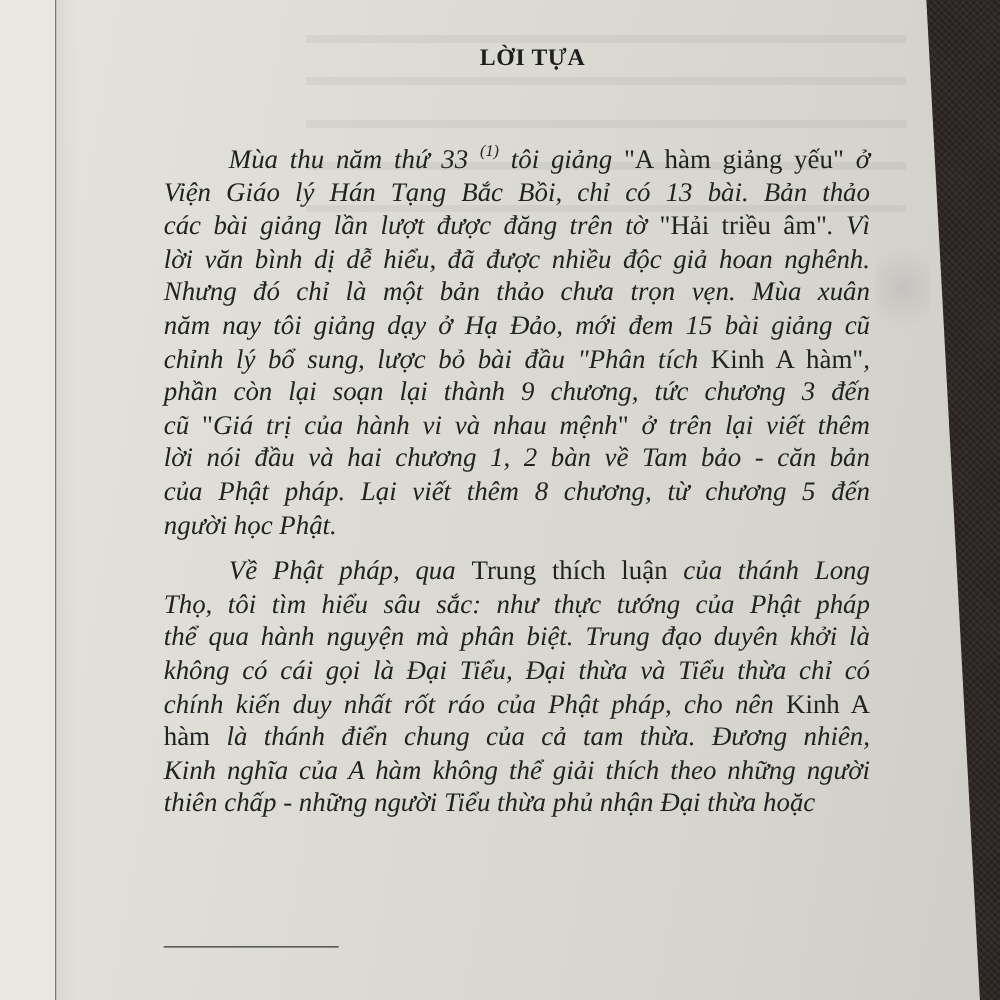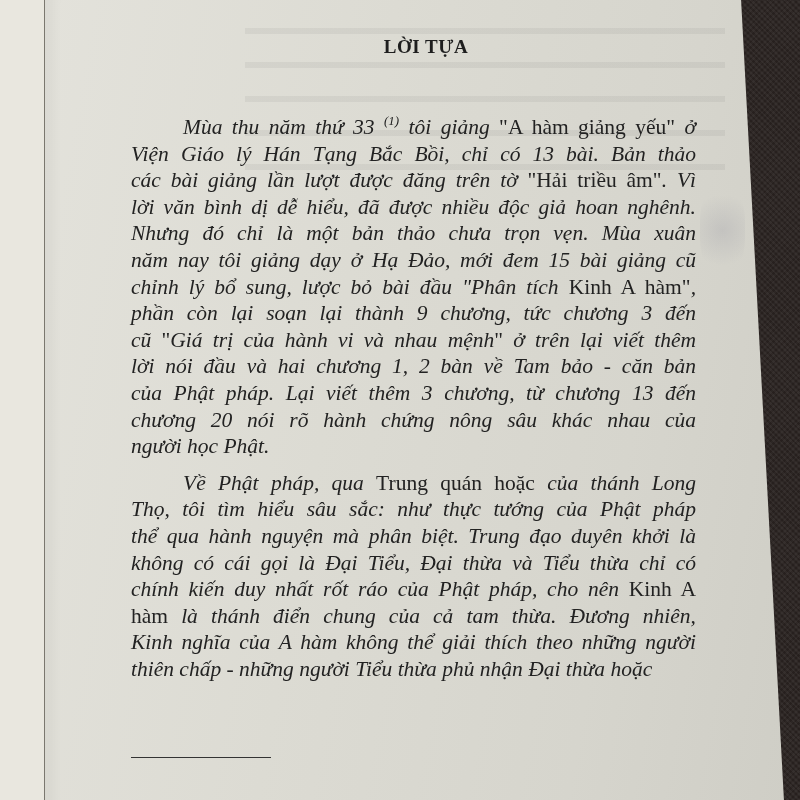--- a/index.html
+++ b/index.html
@@ -76,27 +76,26 @@
         <span class="line indent"><span class="it">Mùa thu năm thứ 33 </span><sup>(1)</sup><span class="it"> tôi giảng </span><span class="rm">"A hàm giảng yếu"</span><span class="it"> ở</span></span>
         <span class="line"><span class="it">Viện Giáo lý Hán Tạng Bắc Bồi, chỉ có 13 bài. Bản thảo</span></span>
         <span class="line"><span class="it">các bài giảng lần lượt được đăng trên tờ </span><span class="rm">"Hải triều âm"</span><span class="it">. Vì</span></span>
         <span class="line"><span class="it">lời văn bình dị dễ hiểu, đã được nhiều độc giả hoan nghênh.</span></span>
         <span class="line"><span class="it">Nhưng đó chỉ là một bản thảo chưa trọn vẹn. Mùa xuân</span></span>
         <span class="line"><span class="it">năm nay tôi giảng dạy ở Hạ Đảo, mới đem 15 bài giảng cũ</span></span>
         <span class="line"><span class="it">chỉnh lý bổ sung, lược bỏ bài đầu </span><span class="it">"Phân tích </span><span class="rm">Kinh A hàm"</span><span class="it">,</span></span>
         <span class="line"><span class="it">phần còn lại soạn lại thành 9 chương, tức chương 3 đến</span></span>
         <span class="line"><span class="it">cũ </span><span class="rm">"</span><span class="it">Giá trị của hành vi và nhau mệnh</span><span class="rm">"</span><span class="it"> ở trên lại viết thêm</span></span>
         <span class="line"><span class="it">lời nói đầu và hai chương 1, 2 bàn về Tam bảo - căn bản</span></span>
-        <span class="line"><span class="it">của Phật pháp. Lại viết thêm 3 chương, từ chương 13 đến</span></span>
-        <span class="line"><span class="it">chương 20 nói rõ hành chứng nông sâu khác nhau của</span></span>
+        <span class="line"><span class="it">của Phật pháp. Lại viết thêm 8 chương, từ chương 5 đến</span></span>
         <span class="line last"><span class="it">người học Phật.</span></span>
       </div>
       <div class="para-gap"></div>
       <div>
-        <span class="line indent"><span class="it">Về Phật pháp, qua </span><span class="rm">Trung quán hoặc</span><span class="it"> của thánh Long</span></span>
+        <span class="line indent"><span class="it">Về Phật pháp, qua </span><span class="rm">Trung thích luận</span><span class="it"> của thánh Long</span></span>
         <span class="line"><span class="it">Thọ, tôi tìm hiểu sâu sắc: như thực tướng của Phật pháp</span></span>
         <span class="line"><span class="it">thể qua hành nguyện mà phân biệt. Trung đạo duyên khởi là</span></span>
         <span class="line"><span class="it">không có cái gọi là Đại Tiểu, Đại thừa và Tiểu thừa chỉ có</span></span>
         <span class="line"><span class="it">chính kiến duy nhất rốt ráo của Phật pháp, cho nên </span><span class="rm">Kinh A</span></span>
         <span class="line"><span class="rm">hàm</span><span class="it"> là thánh điển chung của cả tam thừa. Đương nhiên,</span></span>
         <span class="line"><span class="it">Kinh nghĩa của A hàm không thể giải thích theo những người</span></span>
         <span class="line last"><span class="it">thiên chấp - những người Tiểu thừa phủ nhận Đại thừa hoặc</span></span>
       </div>
     </div>
 

